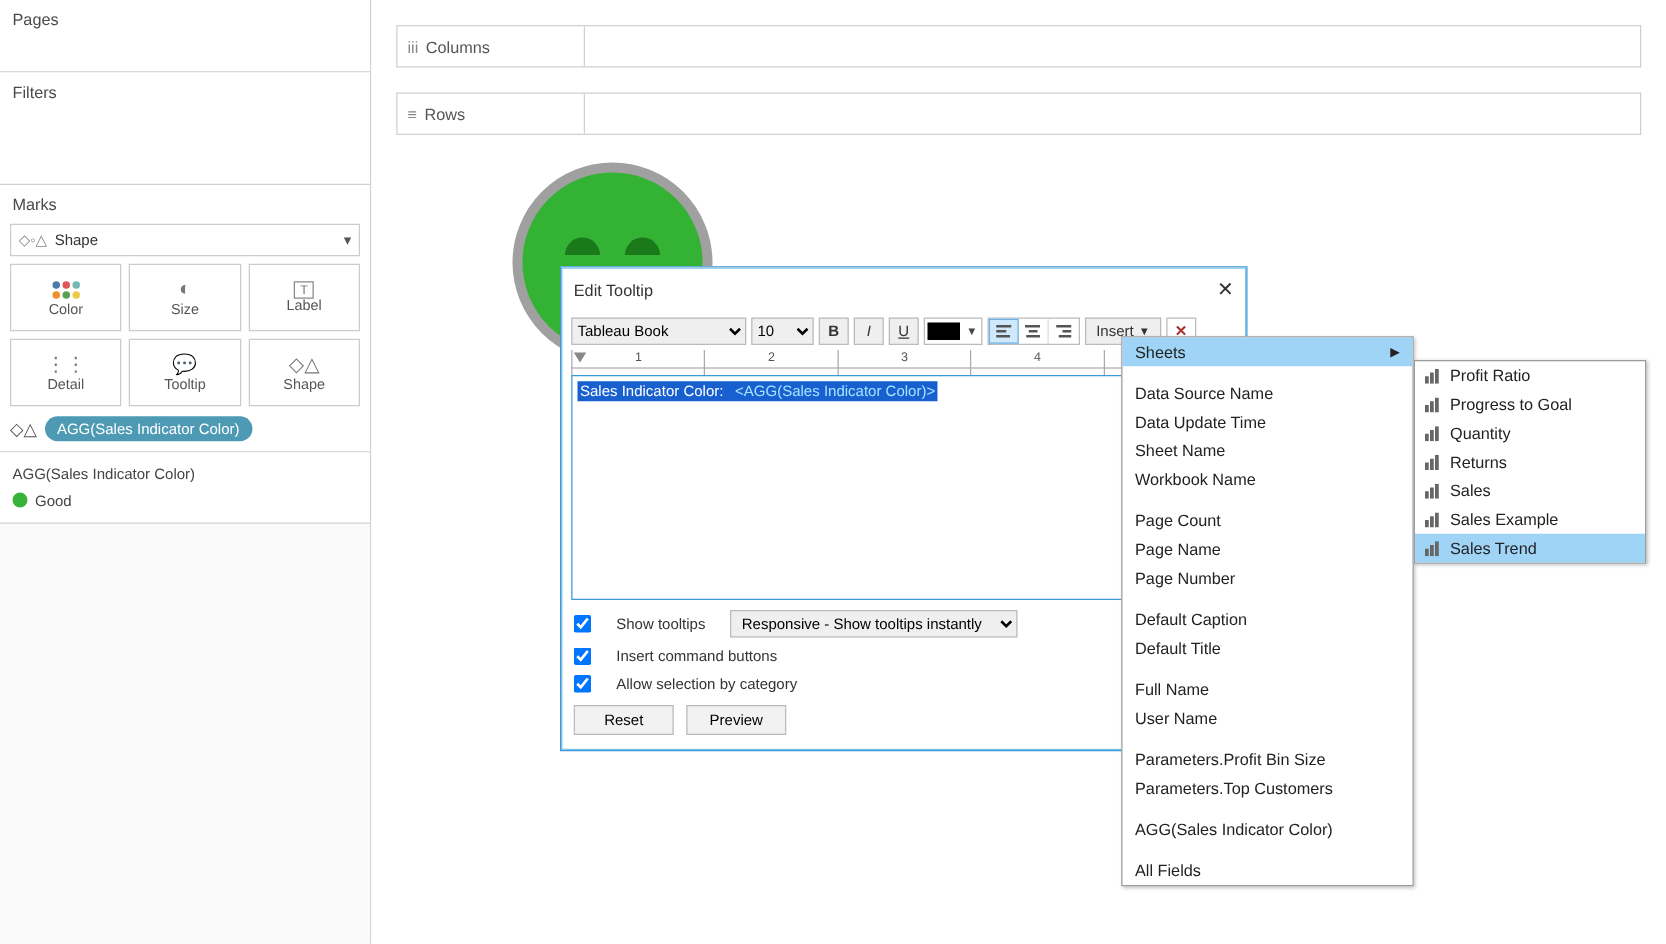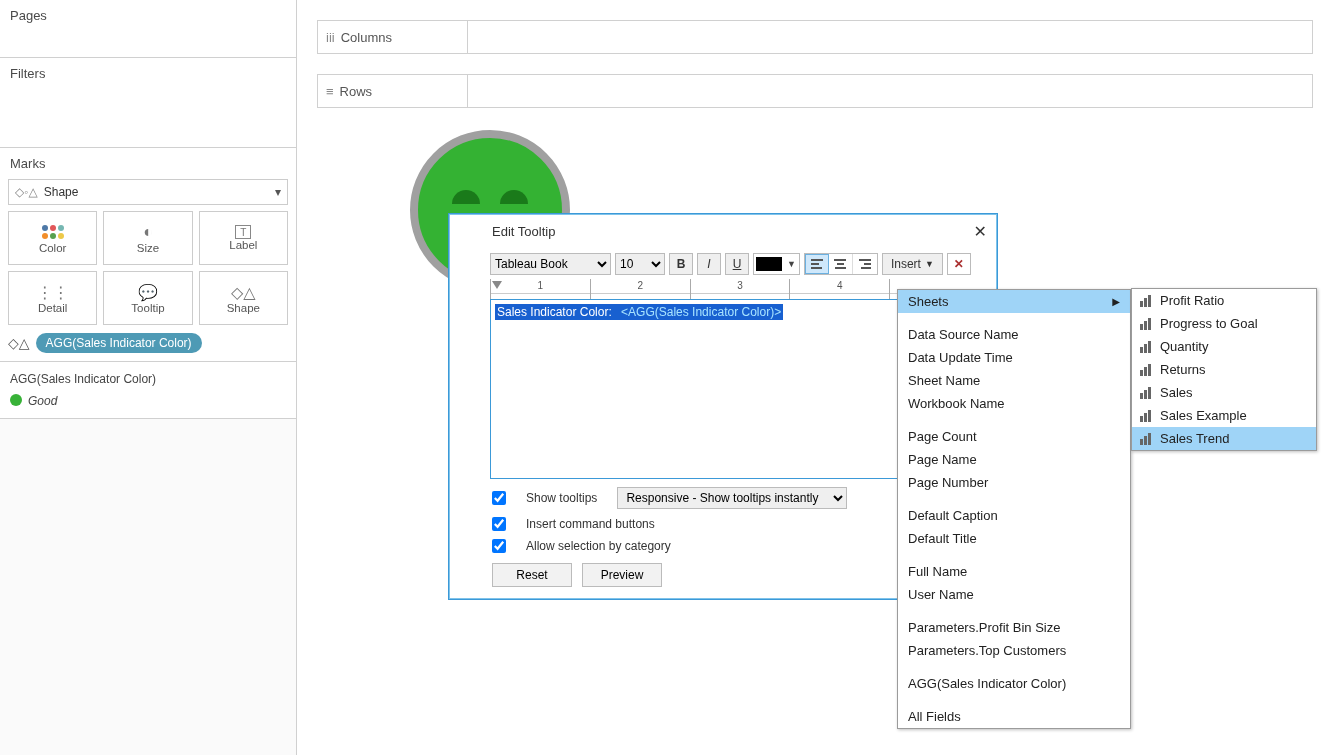--- a/index.html
+++ b/index.html
@@ -25,41 +25,41 @@
 .color-dots i:nth-child(4){background:#f28e2b;}
 .color-dots i:nth-child(5){background:#59a14f;}
 .color-dots i:nth-child(6){background:#edc949;}
 
 .pillrow { display:flex; align-items:center; gap:6px; margin:8px 8px 0 8px;}
 .pillrow .pch { font-size:14px; color:#555;}
 .pill { background:#4e9ab5; color:#fff; border-radius:12px; padding:3px 10px; font-size:12px; }
 
 .legend-panel { padding:10px; }
 .legend-title { font-size:12px; color:#444; margin-bottom:8px;}
-.legend-item { display:flex; align-items:flex-start; gap:6px; font-size:12px; color:#444;font-style:italic;}
+.legend-item { display:flex; align-items:flex-start; gap:6px; font-size:12px; color:#444;}
 .legend-shape { width:12px; height:12px; border-radius:50%; background:#38b238;}
 
 
 .right-col { position: absolute; left: 297px; top: 0; right:0; height:100%; background:#fff;}
 .shelf { border:1px solid #d0d0d0; margin:20px; display:flex; align-items:flex-start; height:34px;}
 .shelf-label { width:150px; border-right:1px solid #d0d0d0; height:100%; display:flex; align-items:center; padding-left:8px; font-size:13px; color:#555; gap:6px;}
 .shelf-icon { font-size:13px; color:#888;}
 
 
 .green-shape { position:absolute; left:410px; top:130px; width:160px; height:160px; border-radius:50%; background:#34b233; border:8px solid #a0a0a0;}
 .green-shape .eyes { position:absolute; top:52px; left:0; right:0; display:flex; justify-content:center; gap:20px;}
 .green-shape .eye { width:28px; height:14px; border-radius:14px 14px 0 0; background:#1a7a1a;}
 .green-shape .mouth { position:absolute; bottom:32px; left:50%; transform:translateX(-50%); width:70px; height:35px; border-radius:0 0 70px 70px; background:#1a7a1a;}
 
 
-.dialog { position:absolute; left:448px; top:213px; width:550px; background:#fff; border:1px solid #3b99d8; box-shadow:0 0 0 1px #7fc3ea inset;padding-left:33px; }
+.dialog { position:absolute; left:448px; top:213px; width:550px; background:#fff; border:1px solid #3b99d8; box-shadow:0 0 0 1px #7fc3ea inset; }
 .dlg-title { display:flex; align-items:center; padding:8px 10px; font-size:13px; color:#333;}
 .dlg-close { margin-left:auto; font-size:16px; color:#333; cursor:pointer;}
 .toolbar { display:flex; align-items:center; gap:4px; padding:4px 8px; }
-.toolbar select.font { width:121px; height:22px; border:1px solid #bbb; font-size:12px;}
+.toolbar select.font { width:140px; height:22px; border:1px solid #bbb; font-size:12px;}
 .toolbar select.size { width:50px; height:22px; border:1px solid #bbb; font-size:12px;}
 .tbtn { border:1px solid #bbb; background:#efefef; height:22px; min-width:24px; display:flex; align-items:center; justify-content:center; font-size:12px; cursor:pointer; padding:0 4px;}
 .tbtn.bold { font-weight:bold;}
 .tbtn.italic { font-style:italic;}
 .tbtn.under { text-decoration:underline;}
 .colorbtn { display:flex; align-items:center; border:1px solid #bbb; height:22px;}
 .colorbtn .sw{ width:26px; height:14px; background:#000; margin:0 2px;}
 .colorbtn .arr{ padding:0 3px; font-size:9px; color:#444;}
 .aligngrp { display:flex; border:1px solid #bbb; height:22px;}
 .aligngrp .ab{ width:24px; display:flex; align-items:center; justify-content:center; border-right:1px solid #ddd;}
@@ -83,21 +83,21 @@
 .optrow { display:flex; align-items:center; gap:20px;}
 .optrow input[type=checkbox]{ width:14px;height:14px;}
 .optrow select{ border:1px solid #bbb; height:22px; font-size:12px; padding:0 4px;}
 
 .dlg-buttons { display:flex; gap:10px; padding:6px 10px 12px 10px;}
 .dlg-buttons .spacer{flex:1;}
 .dlg-buttons button{ width:80px; height:24px; border:1px solid #bbb; background:#f2f2f2; font-size:12px;}
 .dlg-buttons button.primary{ border:2px solid #1860d0;}
 
 
-.menu { position:absolute; left:897px; top:289px; width:234px; background:#fff; border:1px solid #9b9b9b; box-shadow:1px 1px 3px rgba(0,0,0,0.25); font-size:13px; }
+.menu { position:absolute; left:897px; top:269px; width:234px; background:#fff; border:1px solid #9b9b9b; box-shadow:1px 1px 3px rgba(0,0,0,0.25); font-size:13px; }
 .menu .mitem { padding:4px 10px; display:flex; align-items:center; color:#222;}
 .menu .mitem:hover, .menu .mitem.hl { background:#9fd4f7;}
 .menu .grp-sep{ height:10px;}
 .menu .subarrow { margin-left:auto; font-size:10px; color:#222;}
 
 .submenu { position:absolute; left:1131px; top:288px; width:186px; background:#fff; border:1px solid #9b9b9b; box-shadow:1px 1px 3px rgba(0,0,0,0.25); font-size:13px;}
 .submenu .sitem{ padding:4px 8px 4px 6px; display:flex; align-items:center; gap:6px; color:#222;}
 .submenu .sitem.hl{ background:#9fd4f7;}
 .submenu .sico{ width:16px; display:flex; justify-content:center; color:#666; font-size:11px;}
 .barsvg { width:14px;height:12px;}

